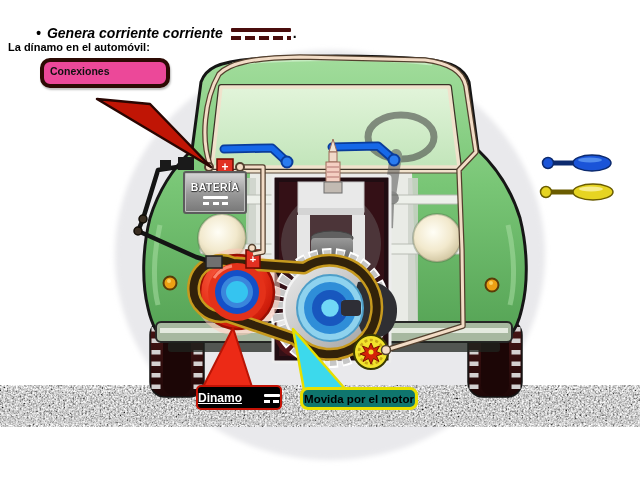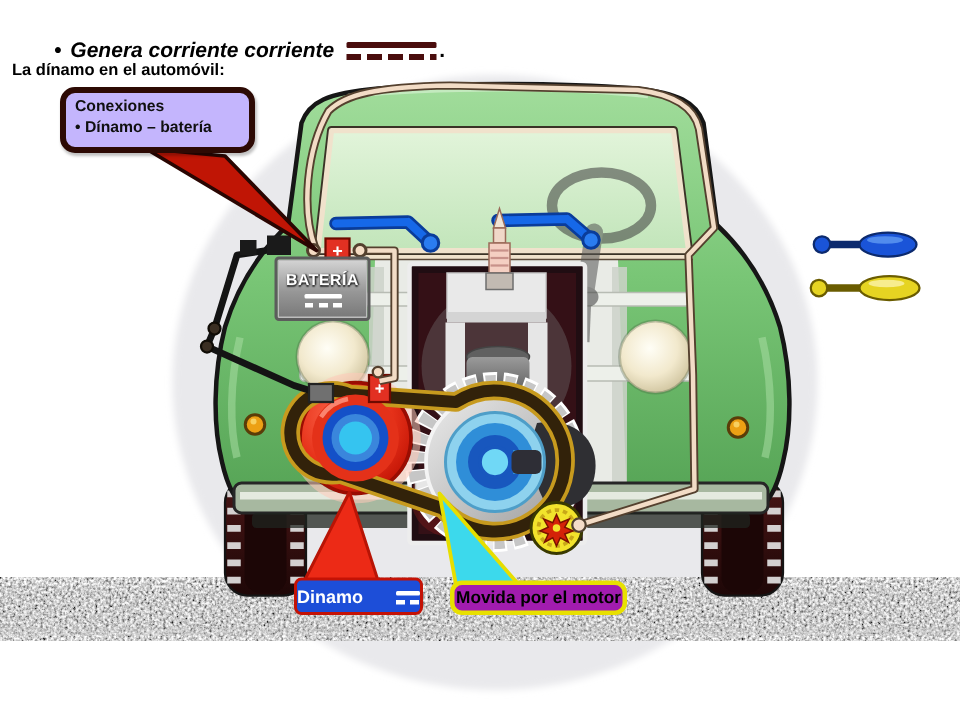--- a/index.html
+++ b/index.html
@@ -18,43 +18,43 @@
   .dc-icon .l1{background:#4a0d0d;height:4px;border-radius:1px;}
   .dc-icon .l2{margin-top:4px;height:4px;background:repeating-linear-gradient(90deg,#4a0d0d 0 10px,transparent 10px 14px);}
   .dc-icon.maroon{width:60px;}
   .dc-icon.white-s{width:25px;margin:1px 0 0 0;}
   .dc-icon.white-s .l1{background:#fff;height:3px;}
   .dc-icon.white-s .l2{margin-top:3px;height:3px;background:repeating-linear-gradient(90deg,#fff 0 6px,transparent 6px 9.5px);}
   .suffix{font-style:normal;}
 
   
   .callout{
-    left:40px;top:58px;width:110px;background:#c4b5fd;border:4px solid #2d0a04;
+    left:40px;top:58px;width:110px;background:#ec4899;border:4px solid #2d0a04;
     border-radius:10px;padding:3px 6px 5px;font-size:10.5px;font-weight:bold;
     line-height:1.32;color:#101010;box-shadow:1px 2px 2px rgba(0,0,0,.25);
   }
 
   
   .battery{
     left:183px;top:171px;width:60px;height:39px;border:2px solid #5c5c5c;border-radius:3px;
     background:linear-gradient(#d5d5d5,#979797 55%,#787878);
     display:flex;flex-direction:column;align-items:center;justify-content:center;gap:2px;
     box-shadow:inset 0 0 0 1px #bdbdbd;
   }
   .battery .lbl{color:#fff;font-weight:bold;font-size:10.5px;letter-spacing:.4px;
     text-shadow:0 1px 1px #303030,1px 0 1px #303030;}
 
   
   .dinamo-label{
-    left:196px;top:385px;width:82px;height:21px;background:#1d4ed8;border:2px solid #c41205;
+    left:196px;top:385px;width:82px;height:21px;background:#000000;border:2px solid #c41205;
     border-radius:5px;color:#fff;font-weight:bold;font-size:12px;
-    display:flex;align-items:center;justify-content:center;gap:22px;
+    display:flex;align-items:center;justify-content:center;gap:22px;text-decoration:underline;
   }
   .movida-label{
-    left:300px;top:387px;width:112px;height:17px;background:#a21caf;border:3px solid #e8e000;
+    left:300px;top:387px;width:112px;height:17px;background:#0f766e;border:3px solid #e8e000;
     border-radius:8px;color:#000;font-weight:bold;font-size:11.5px;
     display:flex;align-items:center;justify-content:center;
   }
 </style>
 </head>
 <body>
 
 <div class="stage">
 
 <svg width="640" height="480" viewBox="0 0 640 480">
@@ -304,21 +304,20 @@
   <span>Genera corriente corriente</span>
   <span class="dc-icon maroon">
         <span class="l1" style="display:block"></span>
         <span class="l2" style="display:block"></span>
       </span>
   <span class="suffix">.</span>
 </div>
 
 <div class="overlay callout">
   <div>Conexiones</div>
-  <div>• Dínamo – batería</div>
 </div>
 
 <div class="overlay battery">
   <div class="lbl">BATERÍA</div>
   <span class="dc-icon white-s">
         <span class="l1" style="display:block"></span>
         <span class="l2" style="display:block"></span>
       </span>
 </div>
 

